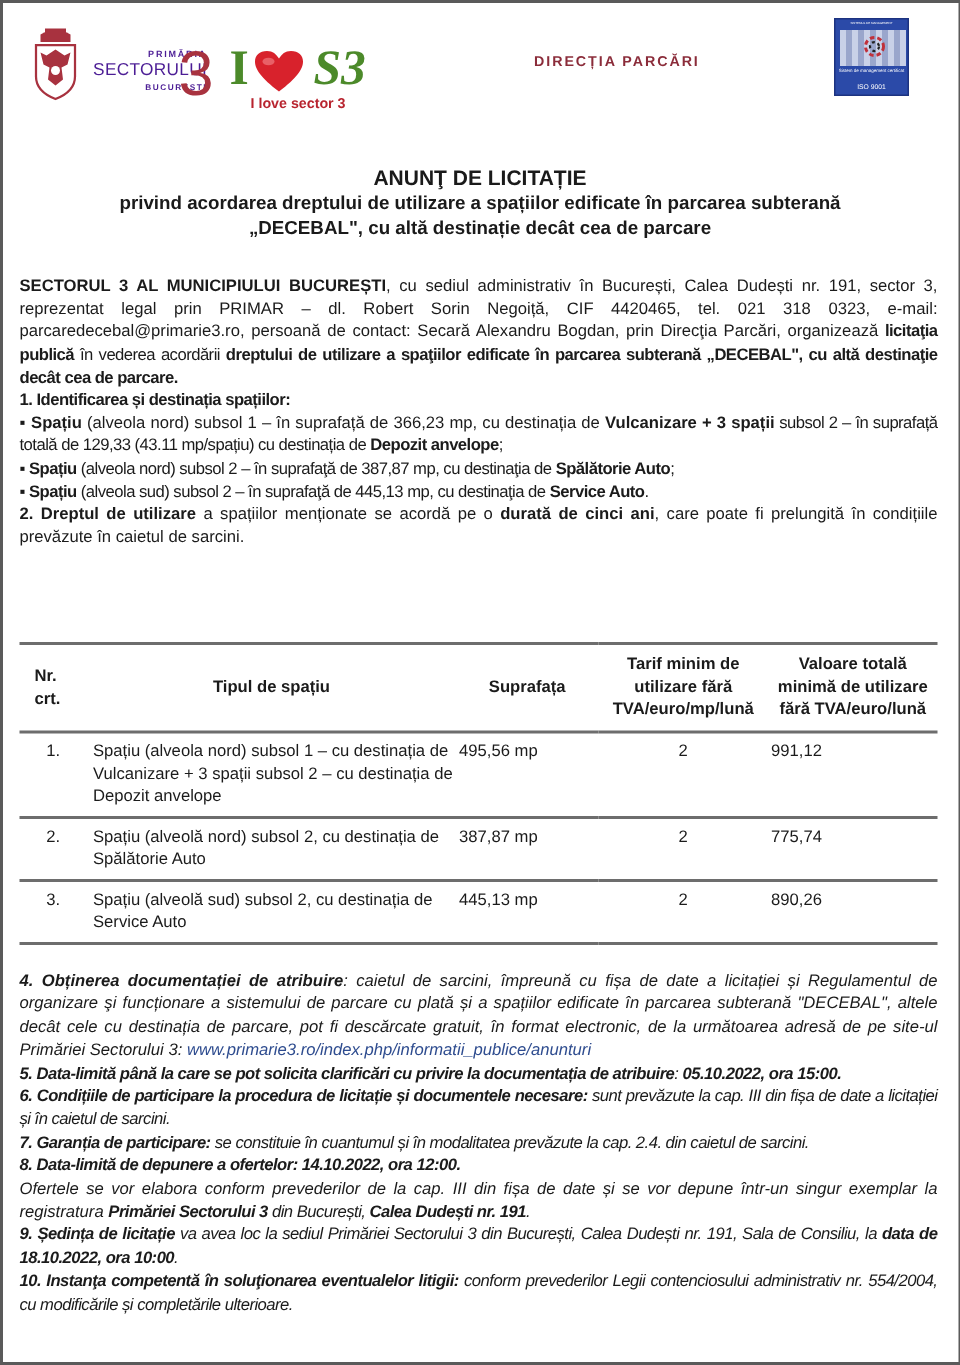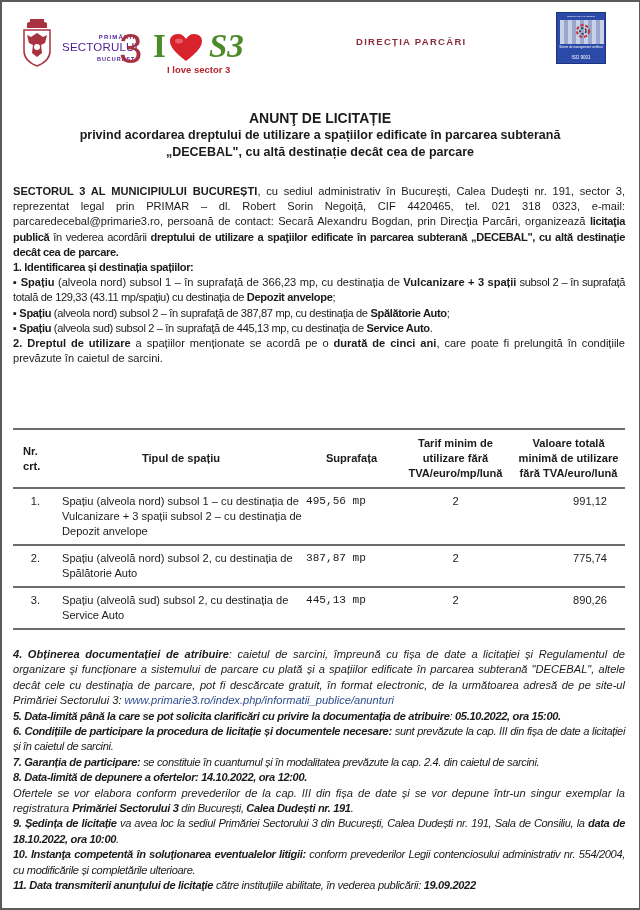--- a/index.html
+++ b/index.html
@@ -38,23 +38,23 @@
   .link { color: #2e4c8f; }
   .gap { height: 6px; }
 
   table.tarif { position: absolute; left: 13px; top: 428px; width: 612px; border-collapse: collapse; font-size: 11.1px; line-height: 15px; color: #1b1b1b; }
   table.tarif th { font-weight: bold; text-align: center; vertical-align: middle; padding: 6px 2px 6px 2px; margin-top: 24px; }
   table.tarif thead tr { border-top: 2px solid #6d6d6d; border-bottom: 2px solid #6d6d6d; }
   table.tarif tbody tr { border-bottom: 2px solid #6d6d6d; }
   table.tarif td { vertical-align: top; padding: 5px 2px 5px 2px; }
   td.nr { text-align: center; width: 45px; }
   td.tip { width: 246px; padding-left: 4px !important; }
-  td.sup { width: 95px; font-family: Liberation Mono, monospace; }
+  td.sup { width: 95px; }
   td.tar { width: 113px; text-align: center; }
-  td.val { text-align: right; padding-right: 18px !important; }
+  td.val { padding-right: 18px !important; }
   th.nrh { text-align: left !important; width: 45px; padding-left: 10px !important; }
 
   .body2 { position: absolute; left: 13px; top: 647px; width: 612px; font-size: 11.1px; line-height: 15.4px; color: #1b1b1b; }
   .body2 p { text-align: justify; font-style: italic; }
 </style>
 </head>
 <body>
 
 <div class="frame"></div>
 
@@ -174,16 +174,13 @@
   <p class="cond"><b>8. Data-limită de depunere a ofertelor: 14.10.2022, ora 12:00.</b></p>
   <p>
     <span>Ofertele se vor elabora conform prevederilor de la cap. III din fișa de date și se vor depune într-un singur exemplar la registratura </span><b class="cond">Primăriei Sectorului 3</b><span class="cond"> din București, </span><b class="cond">Calea Dudești nr. 191</b><span>.</span>
   </p>
   <p class="cond">
     <b>9. Ședința de licitație</b><span> va avea loc la sediul Primăriei Sectorului 3 din București, Calea Dudești nr. 191, Sala de Consiliu, la </span><b>data de 18.10.2022, ora 10:00</b><span>.</span>
   </p>
   <p class="cond">
     <b>10. Instanţa competentă în soluţionarea eventualelor litigii:</b><span> conform prevederilor Legii contenciosului administrativ nr. 554/2004, cu modificările și completările ulterioare.</span>
   </p>
-  <p class="cond">
-    <b>11. Data transmiterii anunţului de licitaţie</b><span> către instituţiile abilitate, în vederea publicării: </span><b>19.09.2022</b>
-  </p>
 </div>
 
 </body></html>

